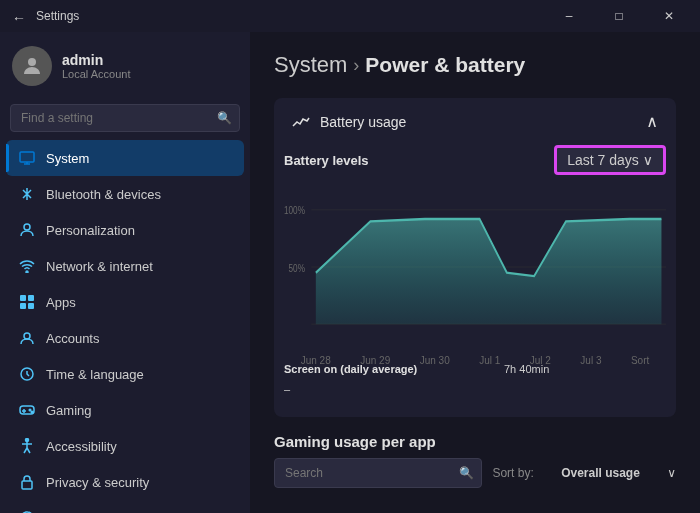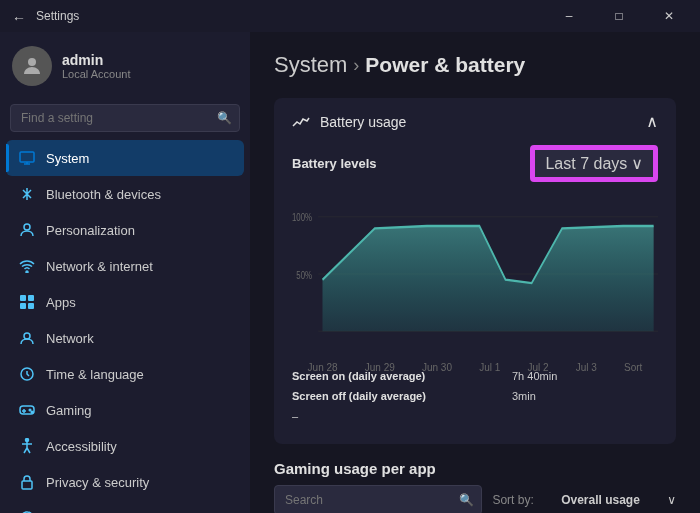--- a/index.html
+++ b/index.html
@@ -229,46 +229,46 @@
 
     .card-header-left {
       display: flex;
       align-items: center;
       gap: 10px;
       font-size: 14px;
       color: #e0e0e0;
     }
 
     .card-body {
-      padding: 0 18px 18px;
+      padding: 0 10px 18px;
     }
 
     .battery-levels-header {
       display: flex;
       align-items: center;
       justify-content: space-between;
       margin-bottom: 12px;
     }
 
     .battery-levels-title {
       font-size: 13px;
       font-weight: 600;
       color: #e0e0e0;
     }
 
     .dropdown-btn {
       display: flex;
       align-items: center;
       gap: 4px;
       background: #2a2a3e;
-      border: 5px solid #d946ef;
+      border: 3px solid #d946ef;
       border-radius: 4px;
       padding: 4px 10px;
       color: #ccc;
-      font-size: 16px;
+      font-size: 14px;
       cursor: pointer;
     }
 
     
     .chart-container {
       position: relative;
       height: 160px;
       margin-bottom: 12px;
     }
 
@@ -455,21 +455,21 @@
           <span class="nav-item-label">Apps</span>
         </div>
 
         <div class="nav-item">
           <span class="nav-icon">
             <svg width="16" height="16" viewBox="0 0 16 16" fill="none" stroke="#4fc3f7" stroke-width="1.5">
                 <circle cx="8" cy="6" r="3"></circle>
                 <path d="M2 14c0-3 2.5-5 6-5s6 2 6 5"></path>
               </svg>
           </span>
-          <span class="nav-item-label">Network</span>
+          <span class="nav-item-label">Accounts</span>
         </div>
 
         <div class="nav-item">
           <span class="nav-icon">
             <svg width="16" height="16" viewBox="0 0 16 16" fill="none" stroke="#4fc3f7" stroke-width="1.5">
                 <circle cx="8" cy="8" r="6"></circle>
                 <path d="M8 5v3l2 2"></path>
               </svg>
           </span>
           <span class="nav-item-label">Time &amp; language</span>
@@ -581,24 +581,20 @@
               <span class="x-label">Jul 2</span>
               <span class="x-label">Jul 3</span>
               <span class="x-label">Sort</span>
             </div>
           </div>
 
           <div>
             <div class="stat-row">
               <span class="stat-label">Screen on (daily average)</span>
               <span class="stat-value">7h 40min</span>
-            </div>
-            <div class="stat-row">
-              <span class="stat-label">Screen off (daily average)</span>
-              <span class="stat-value">3min</span>
             </div>
             <div class="stat-row">
               <span class="stat-value">–</span>
             </div>
           </div>
         </div>
       </div>
 
       <div>
         <div class="section-title">Gaming usage per app</div>

